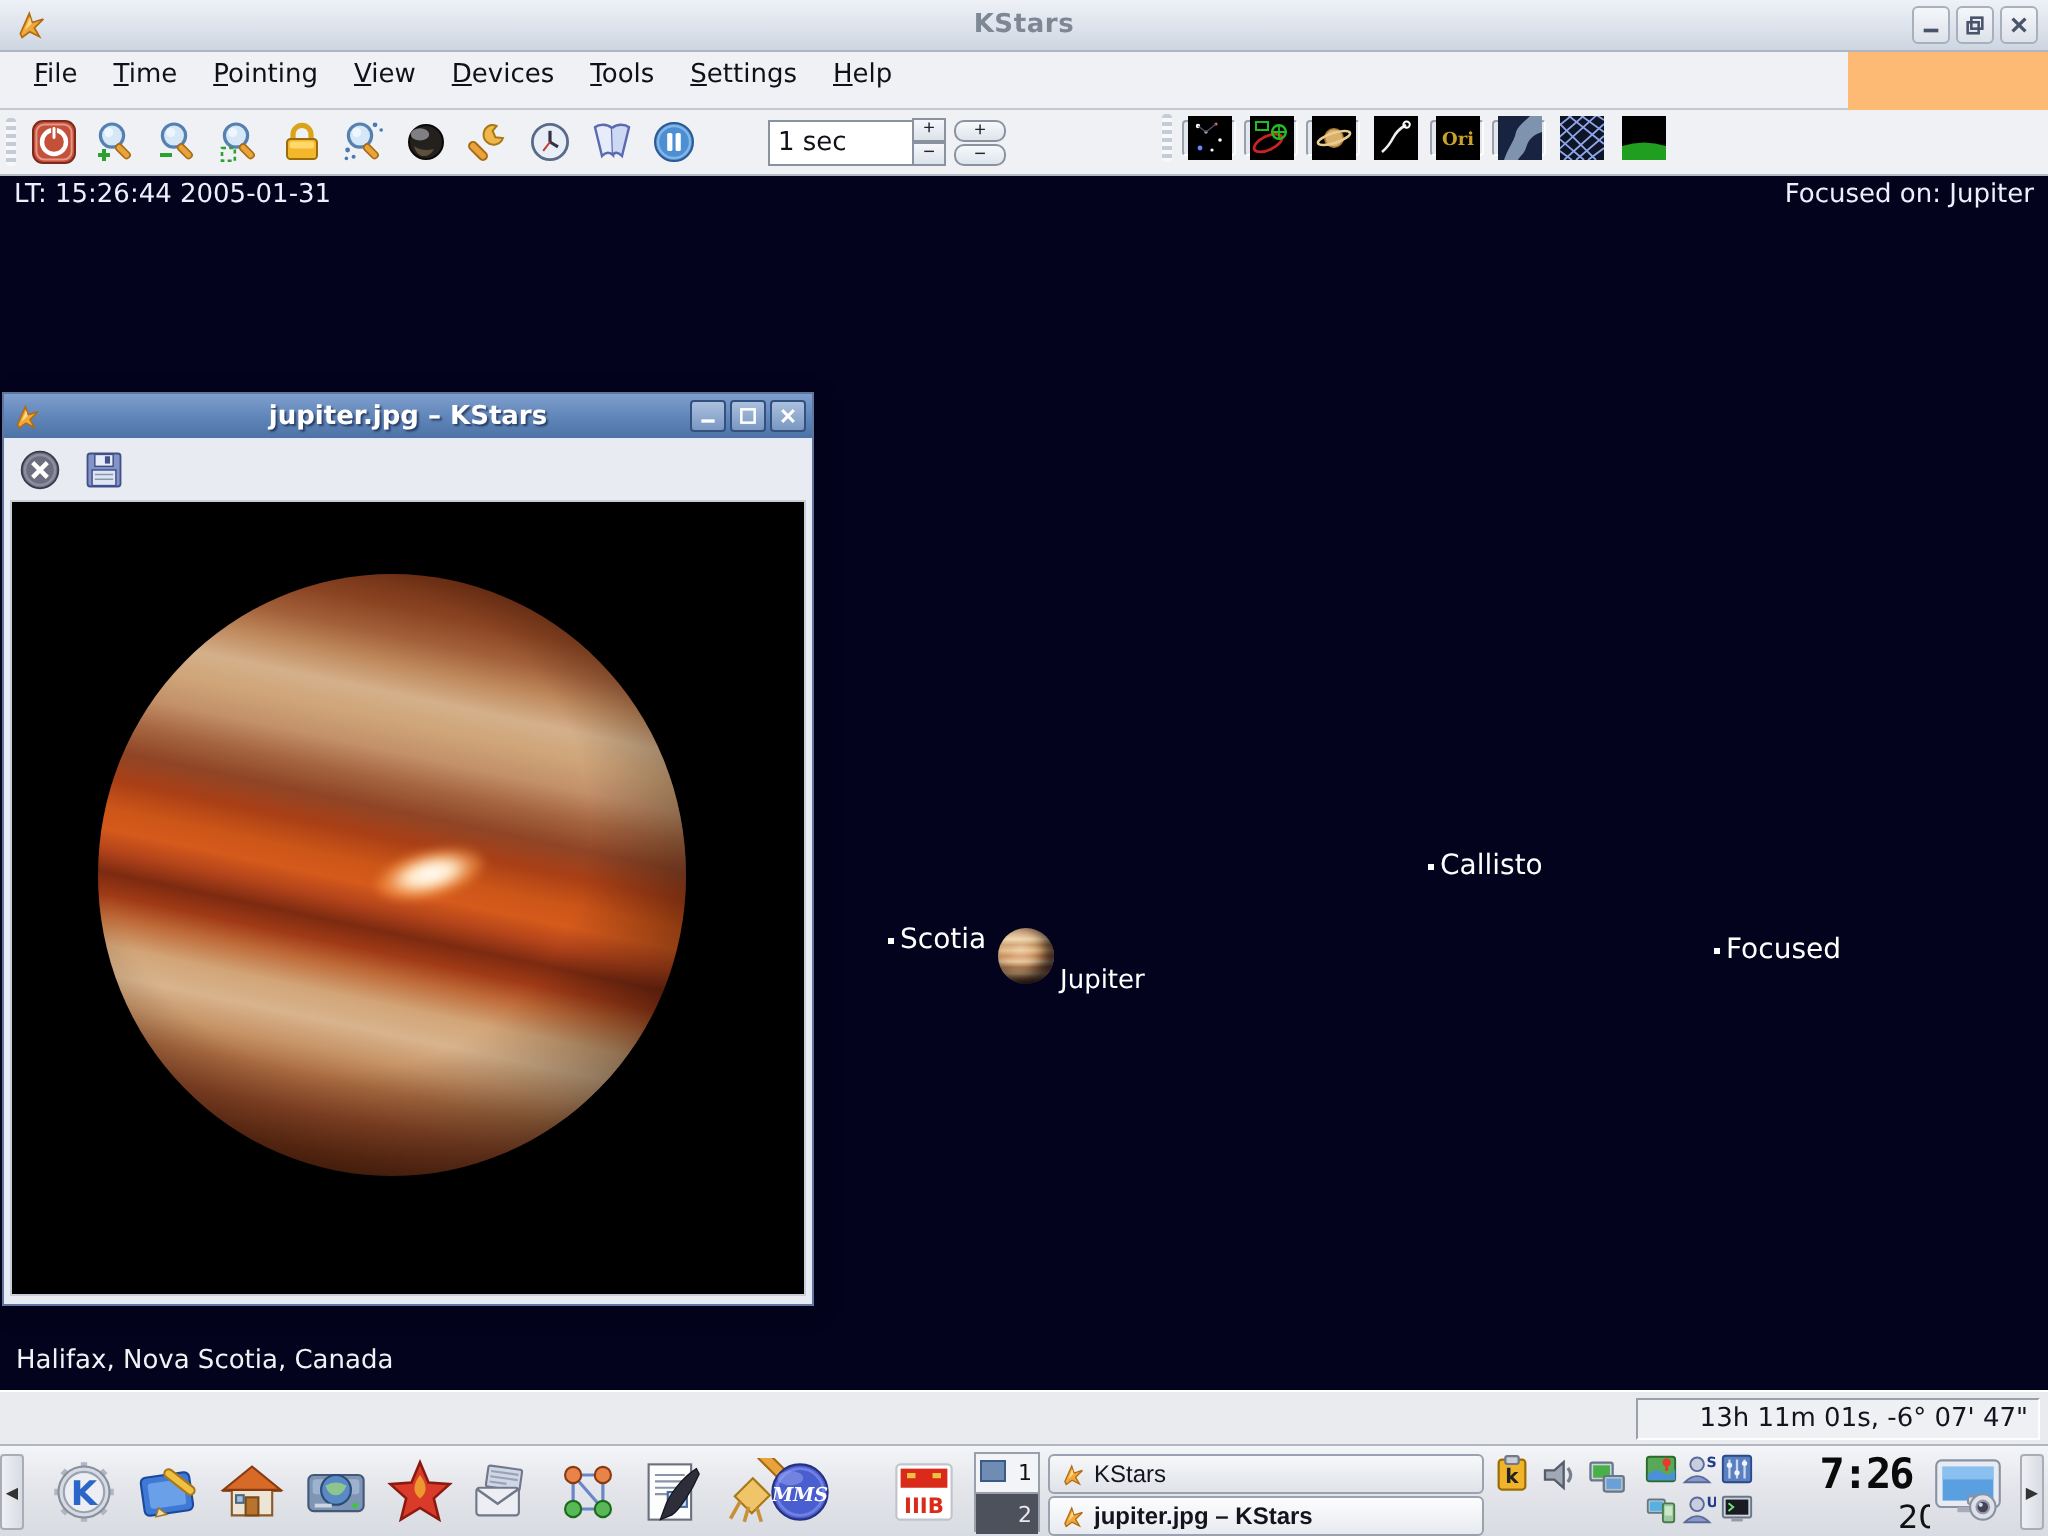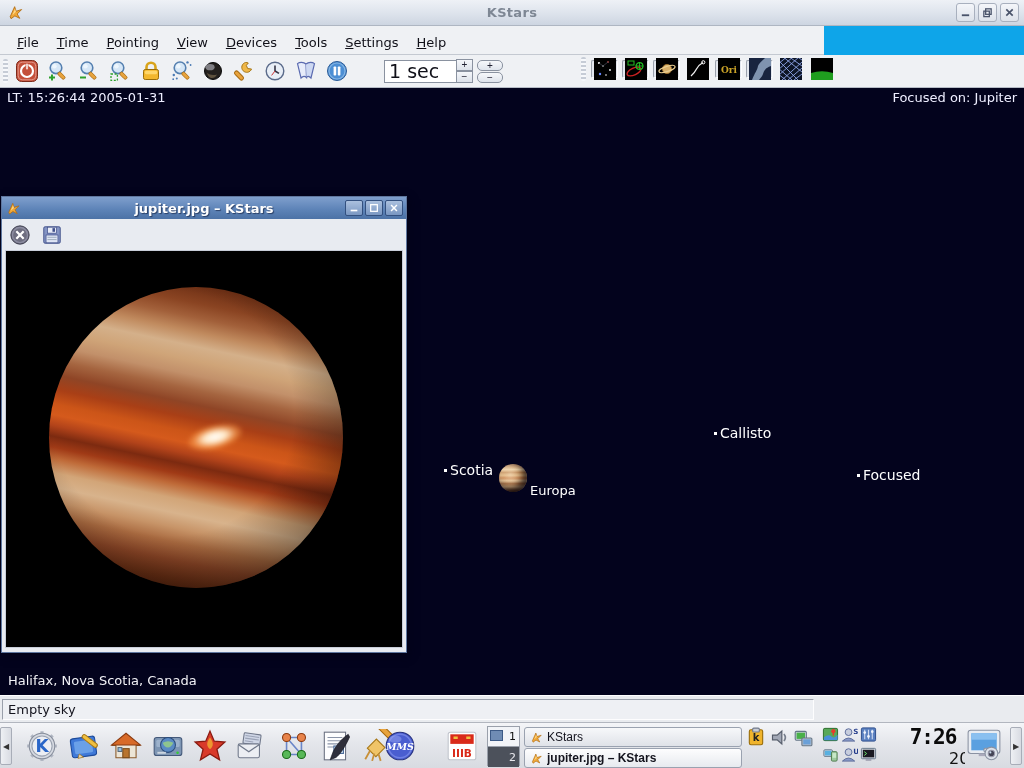--- a/index.html
+++ b/index.html
@@ -1,52 +1,52 @@
 <!DOCTYPE html>
 <html><head>
 <meta charset="utf-8">
 <style>
   * { margin:0; padding:0; box-sizing:border-box; }
   html,body { width:1024px; height:768px; overflow:hidden; font-family:"DejaVu Sans", sans-serif; background:#000; }
-  .screen { position:absolute; left:0; top:0; width:1024px; height:768px; background:#0ea5e9; }
+  .screen { position:absolute; left:0; top:0; width:1024px; height:768px; background:#fdba74; }
 
   
   .titlebar { position:absolute; left:0; top:0; width:1024px; height:26px;
     background:linear-gradient(180deg,#eef1f6 0%,#dde3ec 55%,#cdd5e1 100%);
     border-bottom:1px solid #aeb6c2; display:flex; align-items:center; }
   .titlebar .logo { width:17px; height:17px; margin-left:7px; }
   .titlebar .title { position:absolute; left:0; right:0; text-align:center; font-weight:bold;
     font-size:13px; color:#7e8794; letter-spacing:0.3px; }
   .winbtns { position:absolute; right:5px; top:3px; display:flex; gap:3px; }
   .winbtn { width:19px; height:19px; border:1px solid #a8b0be; border-radius:3px;
     background:linear-gradient(180deg,#f4f6fa,#dde2ea); color:#49536a;
     display:flex; align-items:center; justify-content:center; }
   .winbtn svg { width:11px; height:11px; stroke:currentColor; fill:currentColor; }
 
-  .menubar { position:absolute; left:0; top:26px; width:824px; height:29px; background:#eff1f4;
-    border-bottom:1px solid #c4c9d1; display:flex; align-items:flex-end; padding-left:8px; }
+  .menubar { position:absolute; left:0; top:26px; width:924px; height:29px; background:#eff1f4;
+    border-bottom:1px solid #c4c9d1; display:flex; align-items:flex-start; padding-left:8px; }
   .menu-item { font-size:13px; color:#101018; padding:4px 9px; cursor:default; }
   .menu-item u { text-decoration:underline; }
 
   .toolbar { position:absolute; left:0; top:55px; width:1024px; height:33px; background:#eff1f4;
     border-bottom:1px solid #b6bcc6; display:flex; align-items:center; }
   .handle { width:5px; height:24px; margin:0 3px;
     background:repeating-linear-gradient(180deg,#c6ccd6 0 2px,#f6f8fb 2px 4px); border-radius:2px; }
   .tbtn { width:29px; height:29px; margin:0 1px; border:1px solid transparent; border-radius:3px;
     background:transparent; display:flex; align-items:center; justify-content:center; }
   .tbtn svg { width:24px; height:24px; }
   .vbtn { width:27px; height:18px; margin:0 2px; border:1px solid transparent; border-radius:2px;
     display:flex; align-items:center; justify-content:center; background:transparent; }
   .vbtn svg { width:22px; height:22px; }
   .vbtn.pressed { border-color:#9aa0ab #fdfdfe #fdfdfe #9aa0ab; background:#e3e7ee; }
   .viewgroup { position:absolute; left:578px; top:2px; display:flex; align-items:center; }
 
   .timestep { display:flex; align-items:center; margin-left:32px; }
   .ts-input { width:72px; height:23px; border:1px solid #8a92a0; border-right:none; background:#fff;
-    font-family:"DejaVu Sans", sans-serif; font-size:19px; padding:0 4px; color:#101018; }
+    font-family:"DejaVu Sans", sans-serif; font-size:13px; padding:0 4px; color:#101018; }
   .ts-spincol { display:flex; flex-direction:column; }
   .ts-spincol button { width:17px; height:12px; font-size:10px; line-height:8px;
     border:1px solid #8a92a0; background:linear-gradient(180deg,#f4f6fa,#dde2ea); color:#223; }
   .ts-unitcol { display:flex; flex-direction:column; gap:1px; margin-left:4px; }
   .ts-unitcol button { width:26px; height:11px; font-size:10px; line-height:7px;
     border:1px solid #8a92a0; border-radius:5px; background:linear-gradient(180deg,#f6f8fb,#dfe4ec); color:#223; }
 
   
   .skymap { position:absolute; left:0; top:88px; width:1024px; height:607px; background:#03031d; overflow:hidden; }
   .lt-label { position:absolute; left:7px; top:2px; color:#eef; font-size:13px; }
@@ -393,33 +393,33 @@
           <div class="planet-big">
               <span class="planet-spot"></span>
             </div>
         </div>
       </div>
     <span class="skyobj" style="left: 444px; top: 374px;">
           <span class="dot"></span>
           <span class="mlabel">Scotia</span>
         </span>
         <span class="planet-sprite" style="left: 499px; top: 376px;"></span>
-        <span class="planet-label" style="left: 530px; top: 395px;">Europa</span>
+        <span class="planet-label" style="left: 530px; top: 395px;">Jupiter</span>
         <span class="skyobj" style="left: 714px; top: 337px;">
           <span class="dot"></span>
           <span class="mlabel">Callisto</span>
         </span>
         <span class="skyobj" style="left: 857px; top: 379px;">
           <span class="dot"></span>
           <span class="mlabel">Focused</span>
         </span>
       </div>
 
     <div class="statusbar">
-      <span class="status-panel status-msg">Empty sky</span>
+      <span class="status-panel status-coord">13h 11m 01s,  -6° 07' 47"</span>
     </div>
   </div>
 
   <div class="taskbar" id="taskbar">
     <span class="hidebtn" style="left:0;">◀</span>
     <span class="pager" id="pager">
         <span class="pager-cell active">
           <span class="miniwin"></span>
           <span>1</span>
         </span>

